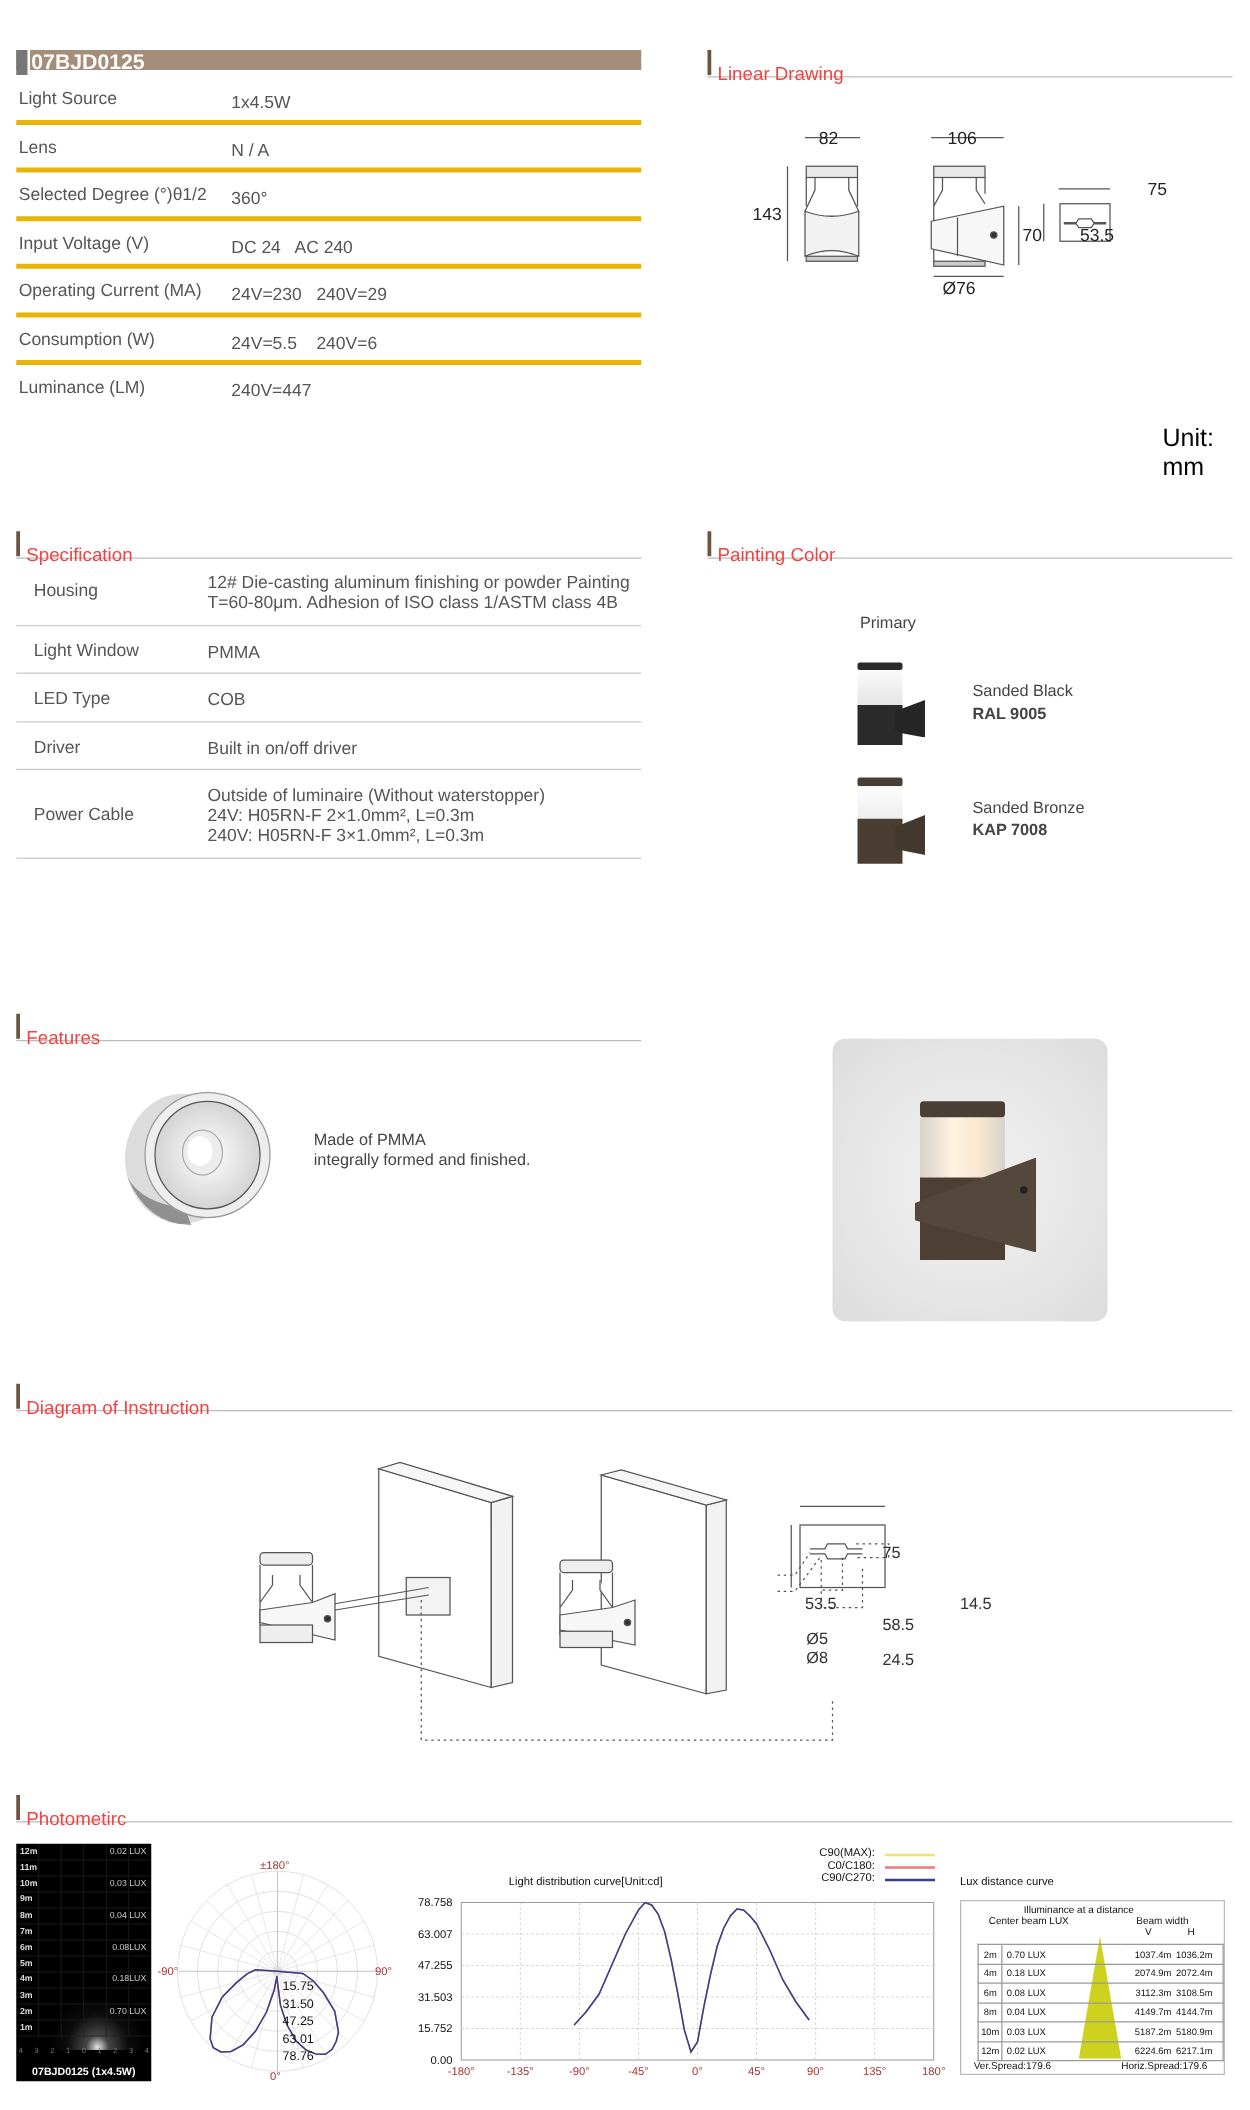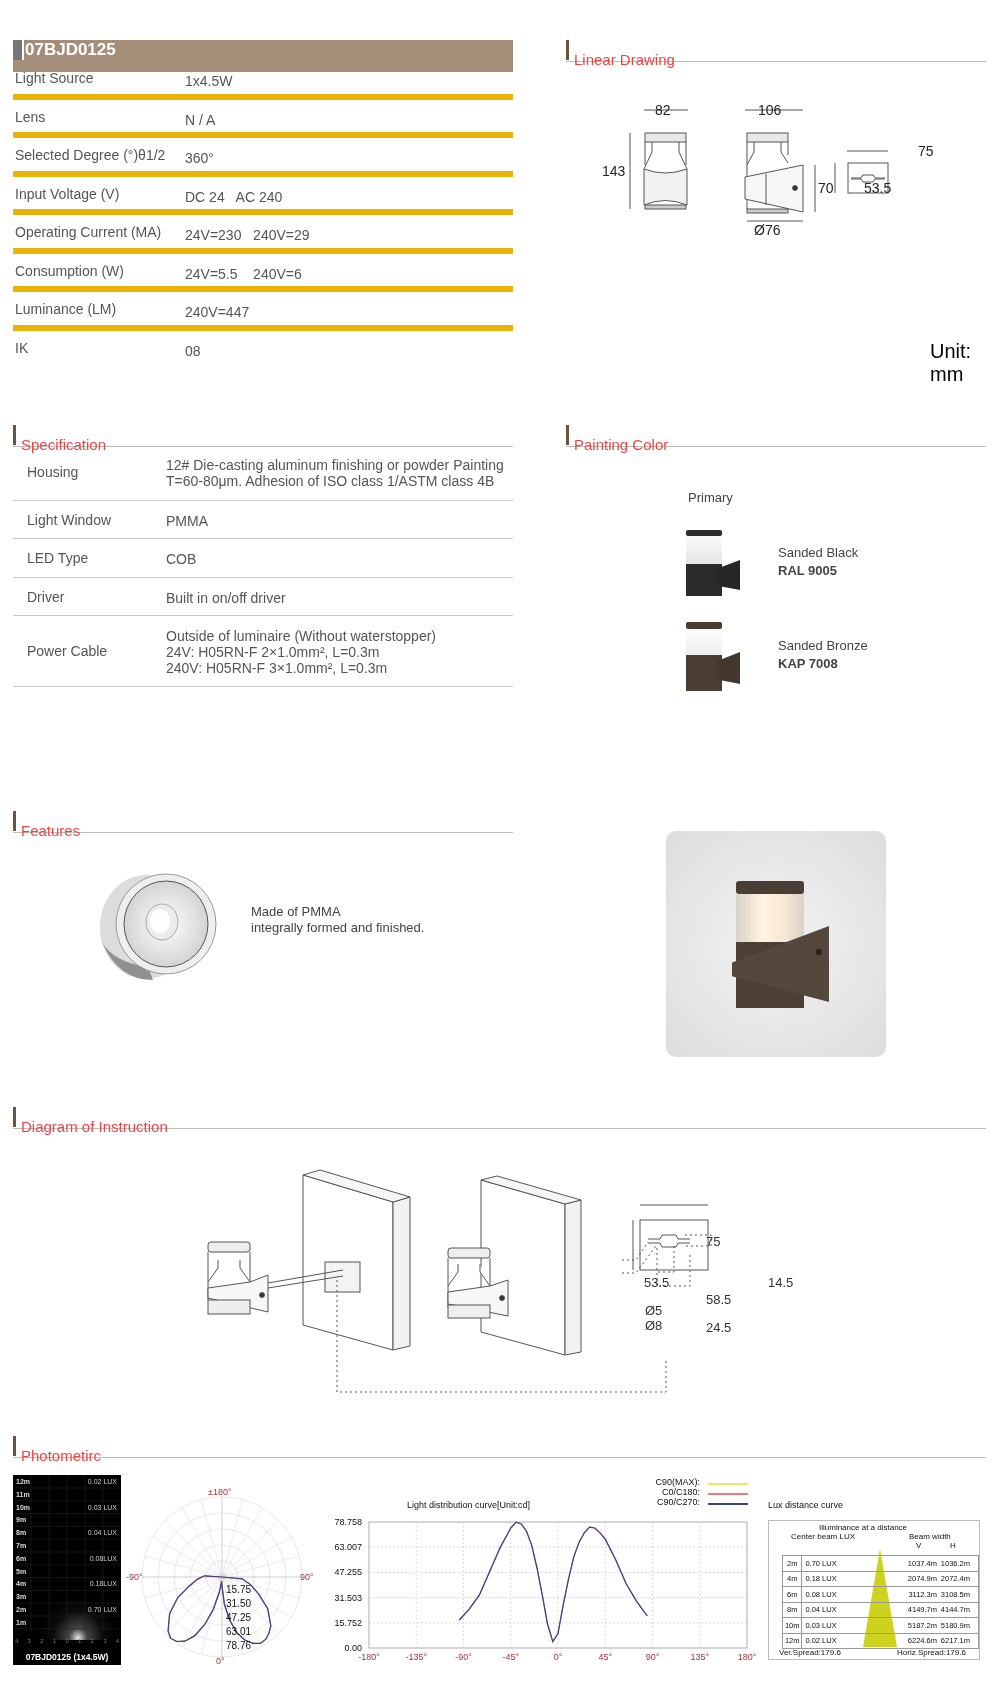--- a/index.html
+++ b/index.html
@@ -1,32 +1,32 @@
 <!DOCTYPE html>
 <html><head>
 <meta charset="utf-8">
 <style>
   * { box-sizing: border-box; margin: 0; padding: 0; }
   html, body { width: 1000px; height: 1688px; background: #fff; overflow: hidden; }
   body { position: relative; font-family: "Liberation Sans", sans-serif; color: #555; font-size: 14px; }
   .abs { position: absolute; }
 
   
-  .title-bar { left: 13px; top: 40px; width: 500px; height: 32px; background: #a48d79; }
+  .title-bar { left: 13px; top: 40px; width: 500px; height: 16px; background: #a48d79; }
   .title-bar::before { content: ""; position: absolute; left: 0; top: 0; width: 9px; height: 20px; background: #777; border-right: 2px solid #fff; }
   .title-bar span { position: absolute; left: 12px; top: 0; font-weight: bold; font-size: 17px; color: #fff; line-height: 20px; }
 
   
   .sec-head { height: 22px; border-bottom: 1px solid #bdbdbd; }
   .sec-head .bar { position: absolute; left: 0; top: 0; width: 3px; height: 20px; background: #6b5440; }
   .sec-head span { position: absolute; left: 8px; top: 0; font-size: 15px; color: #ef4444; line-height: 20px; margin-top: 10px; }
 
   
   .t1 { left: 13px; top: 61px; width: 500px; }
-  .t1 .row { position: relative; height: 38.5px; border-bottom: 6px solid #eab308; }
+  .t1 .row { position: relative; height: 38.5px; border-bottom: 4px solid #eab308; }
   .t1 .row:last-child { border-bottom: none; }
   .t1 .lbl { position: absolute; left: 2px; top: 9px; font-size: 14px; color: #555; }
   .t1 .val { position: absolute; left: 172px; top: 12px; font-size: 14px; color: #555; }
 
   
   .t2 { left: 13px; top: 444px; width: 500px; }
   .t2 .row { position: relative; border-bottom: 1px solid #c9c9c9; }
   .t2 .lbl { position: absolute; left: 14px; font-size: 14px; color: #555; line-height: 15px; }
   .t2 .val { position: absolute; left: 153px; font-size: 14px; color: #555; line-height: 16px; white-space: pre-line; }
 
@@ -94,24 +94,20 @@
       <span class="lbl">Operating Current (MA)</span>
       <span class="val" style="white-space:pre">24V=230   240V=29</span>
     </div>
   <div class="row">
       <span class="lbl">Consumption (W)</span>
       <span class="val" style="white-space:pre">24V=5.5    240V=6</span>
     </div>
   <div class="row">
       <span class="lbl">Luminance (LM)</span>
       <span class="val">240V=447</span>
-    </div>
-  <div class="row">
-      <span class="lbl">IK</span>
-      <span class="val">08</span>
     </div>
 </div>
 
 <div class="abs sec-head" style="left:566px;top:40px;width:420px;">
   <div class="bar"></div>
   <span>Linear Drawing</span>
 </div>
 <svg class="abs" style="left:600px;top:95px;" width="360" height="160">
   <g stroke="#555" fill="none" stroke-width="1">
 

